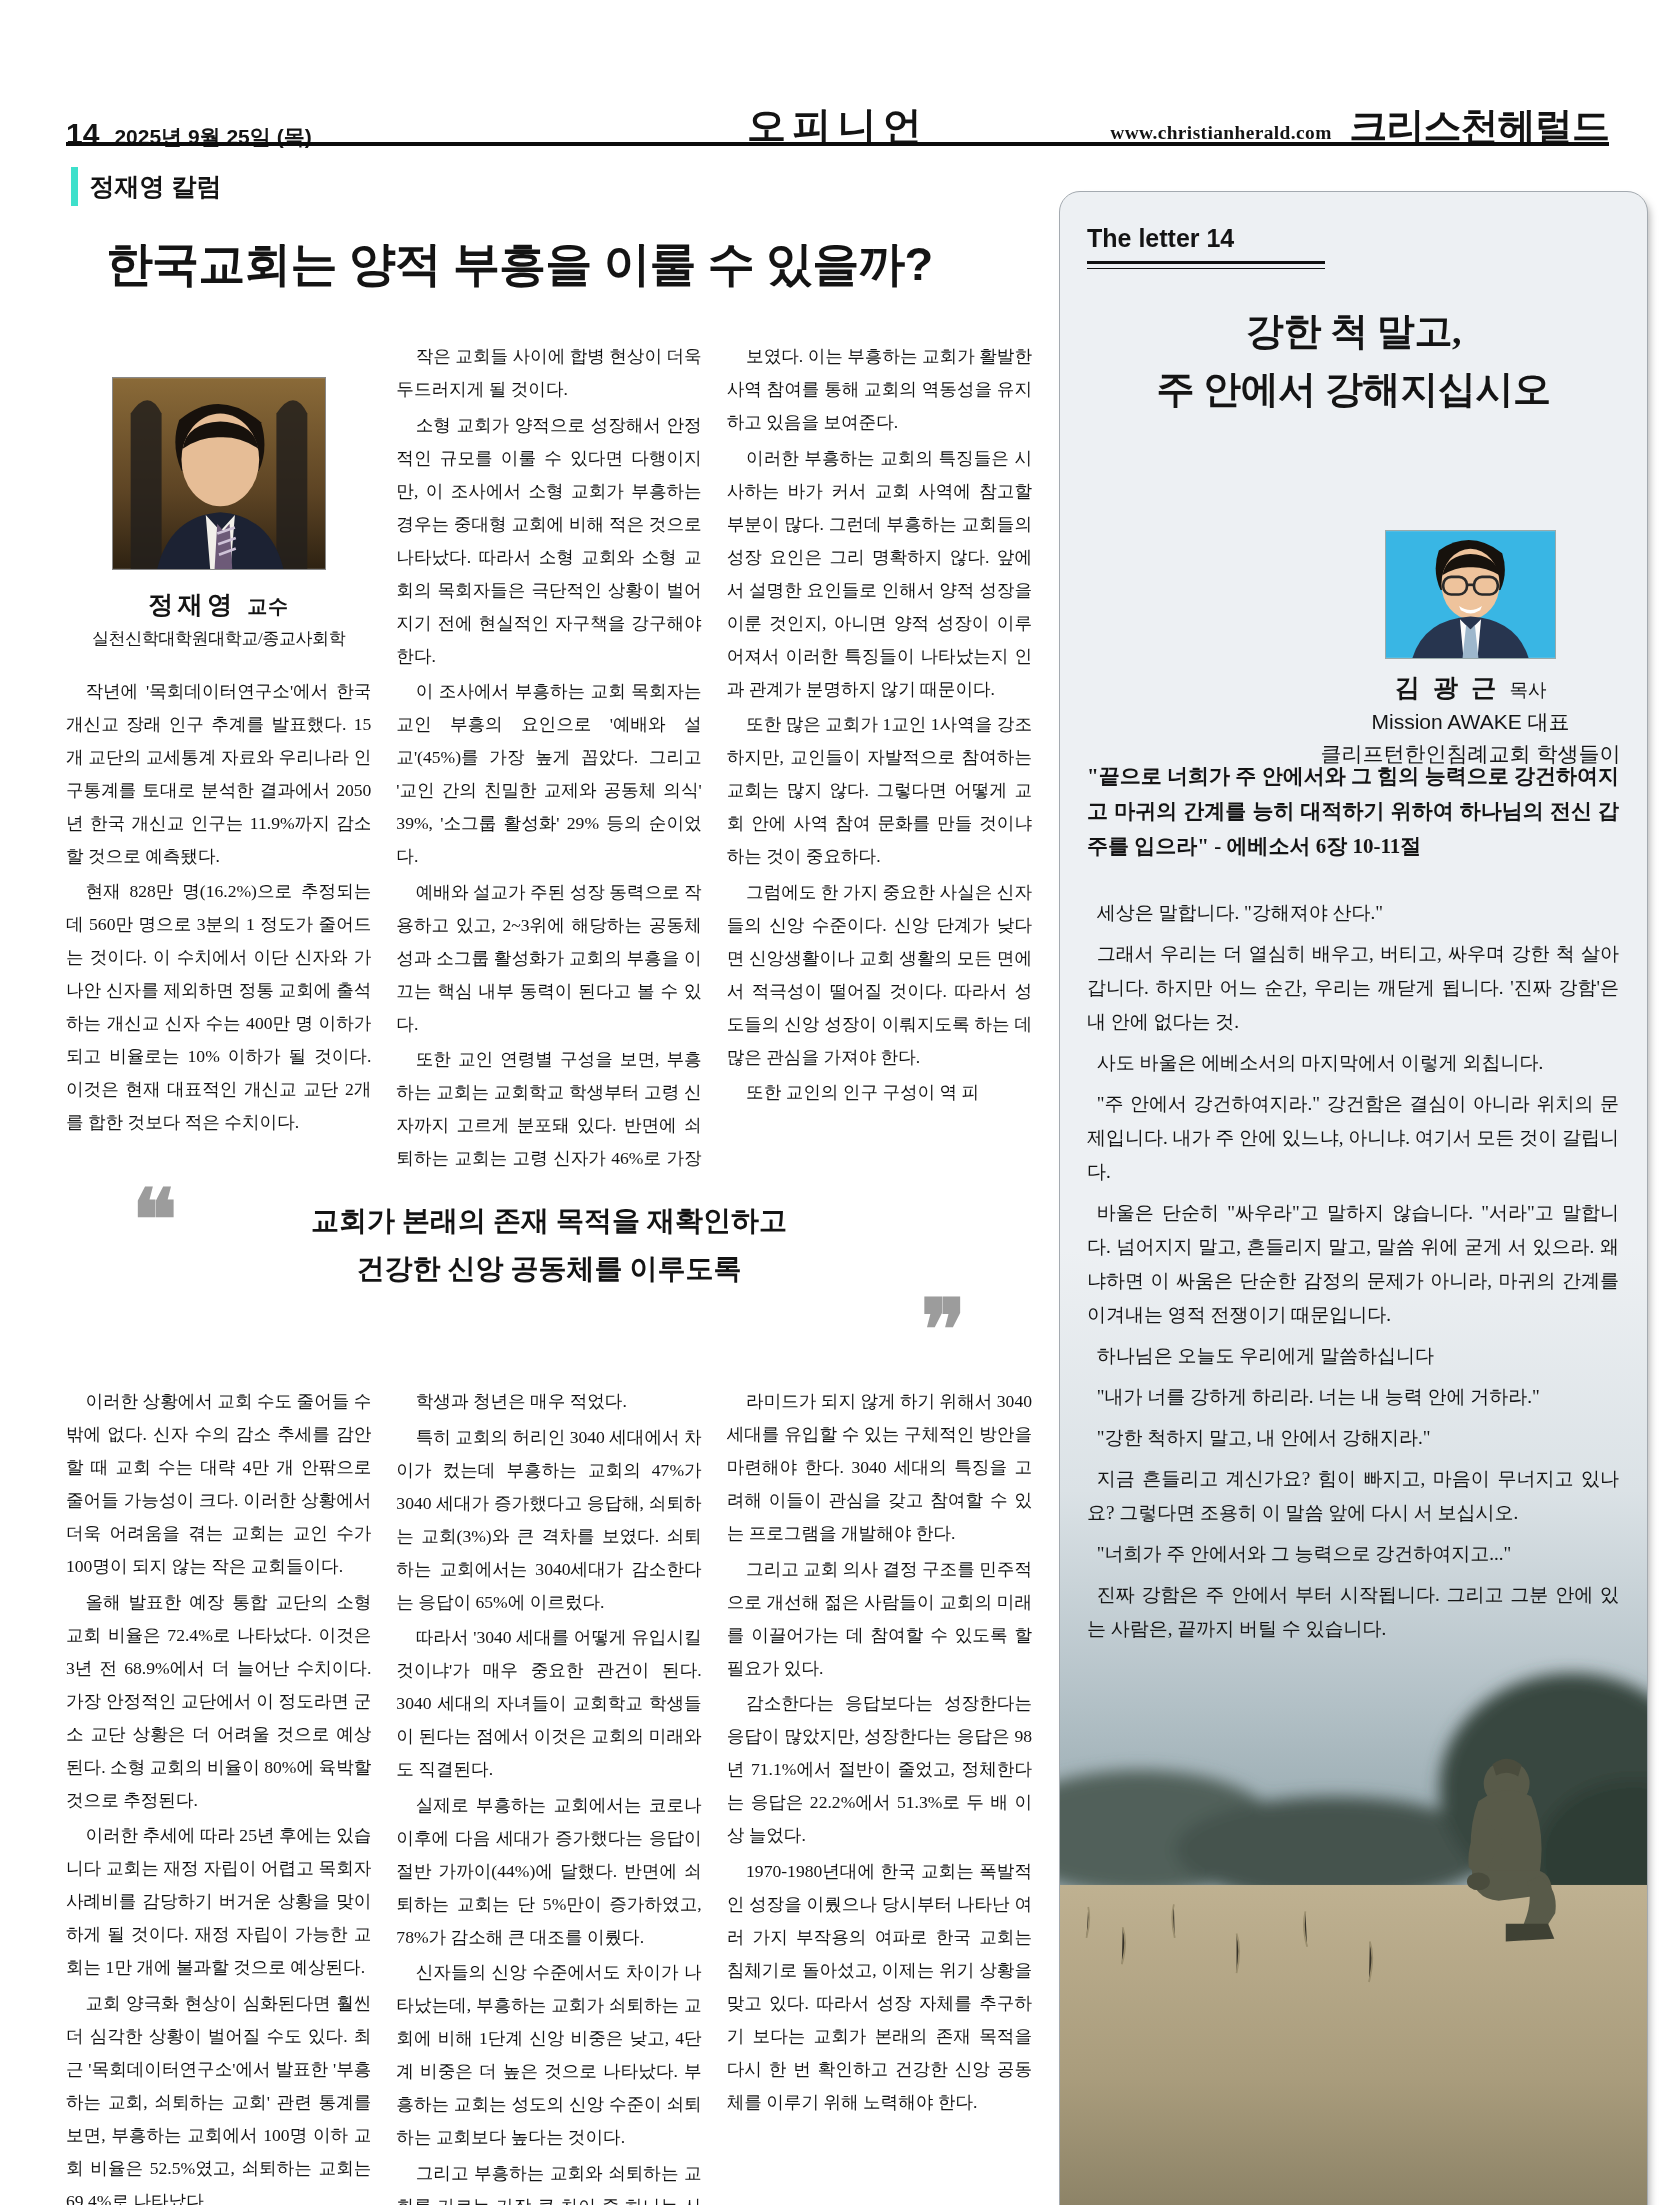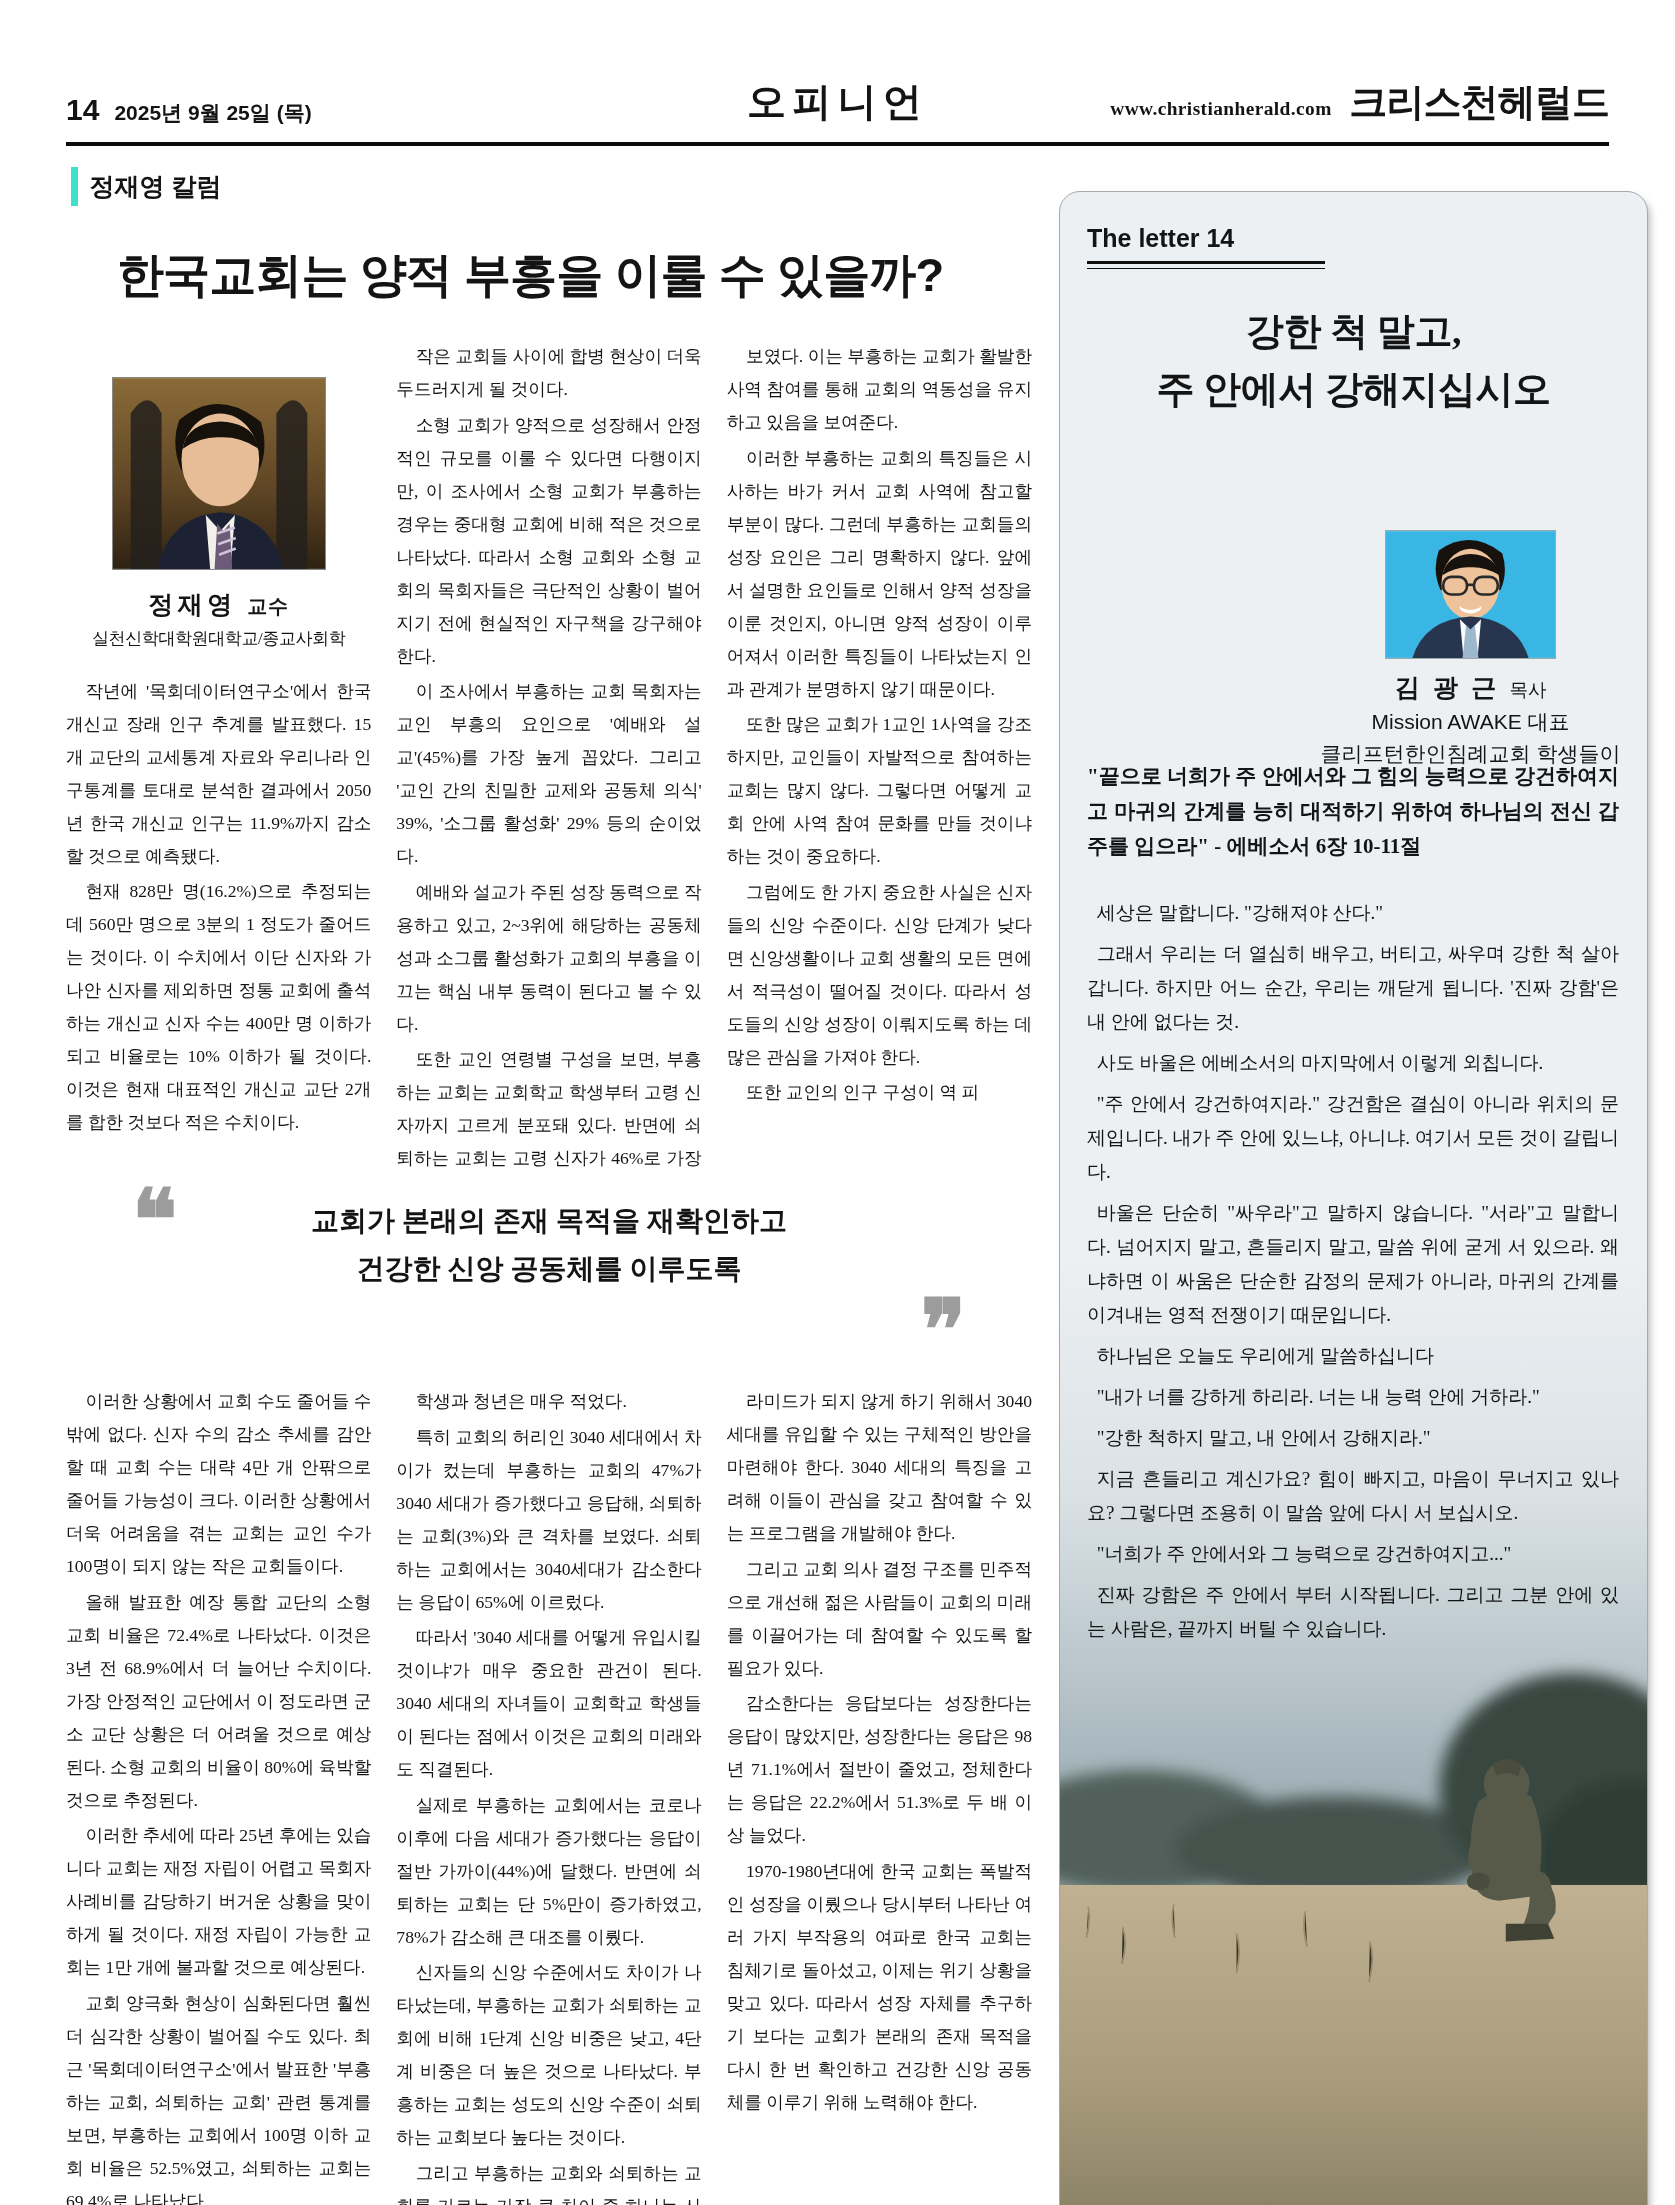--- a/index.html
+++ b/index.html
@@ -1,19 +1,19 @@
 <!DOCTYPE html>
 <html style="font-size:7px"><head>
 <meta charset="utf-8">
 <style>
   html,body{margin:0;padding:0;background:#777;}
   .page{position:relative;width:1675px;height:2519px;background:#ffffff;overflow:hidden;
         font-family:"Liberation Serif", serif;color:#141414;}
   
-  .header{position:absolute;left:66px;top:56px;width:1543px;height:75px;}
+  .header{position:absolute;left:66px;top:80px;width:1543px;height:75px;}
   .hdr-left{position:absolute;left:0;bottom:4.4px;display:flex;align-items:baseline;gap:15px;}
   .page-num{font-family:"Liberation Sans",sans-serif;font-size:30px;font-weight:bold;}
   .page-date{font-family:"Liberation Sans",sans-serif;font-size:21px;font-weight:bold;}
   .hdr-center{position:absolute;left:50%;transform:translateX(-50%);bottom:1.8px;
               font-family:"Liberation Sans",sans-serif;font-size:39px;font-weight:900;letter-spacing:6.2px;}
   .hdr-right{position:absolute;right:0;bottom:2.6px;display:flex;align-items:baseline;gap:17.6px;text-align:right;}
   .site-url{font-size:19.4px;font-weight:bold;letter-spacing:0.4px;}
   .masthead{font-family:"Liberation Sans",sans-serif;font-size:38px;font-weight:900;letter-spacing:-0.9px;}
   .hdr-rule{position:absolute;left:66px;top:142px;width:1543px;height:3.5px;background:#0c0c0c;}
   
@@ -75,21 +75,21 @@
       <span class="site-url">www.christianherald.com</span>
       <span class="masthead">크리스천헤럴드</span>
     </div>
   </div>
   <div class="hdr-rule"></div>
 
   <div class="kicker">
     <div class="kicker-bar"></div>
     <div class="kicker-text">정재영 칼럼</div>
   </div>
-  <h1 class="headline" style="margin:15px;">한국교회는 양적 부흥을 이룰 수 있을까?</h1>
+  <h1 class="headline" style="margin:4px;">한국교회는 양적 부흥을 이룰 수 있을까?</h1>
 
   <div class="article-top">
     <div class="col">
       <div class="portrait-wrap">
         <div class="portrait-frame">
           <svg width="212" height="191" viewBox="0 0 480 432">
             <defs>
               <linearGradient id="profBg" x1="0" y1="0" x2="0" y2="1">
                 <stop offset="0" stop-color="#8a6a38"></stop>
                   <stop offset="0.6" stop-color="#5d4424"></stop>

